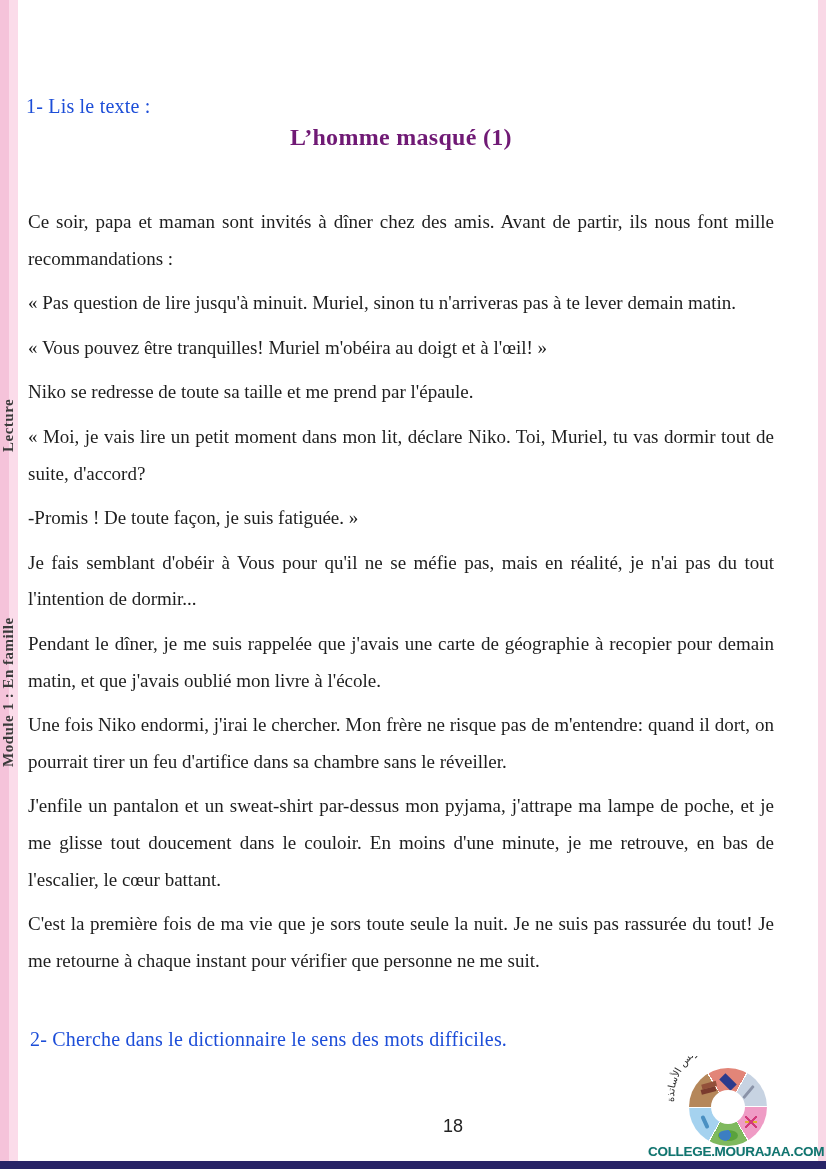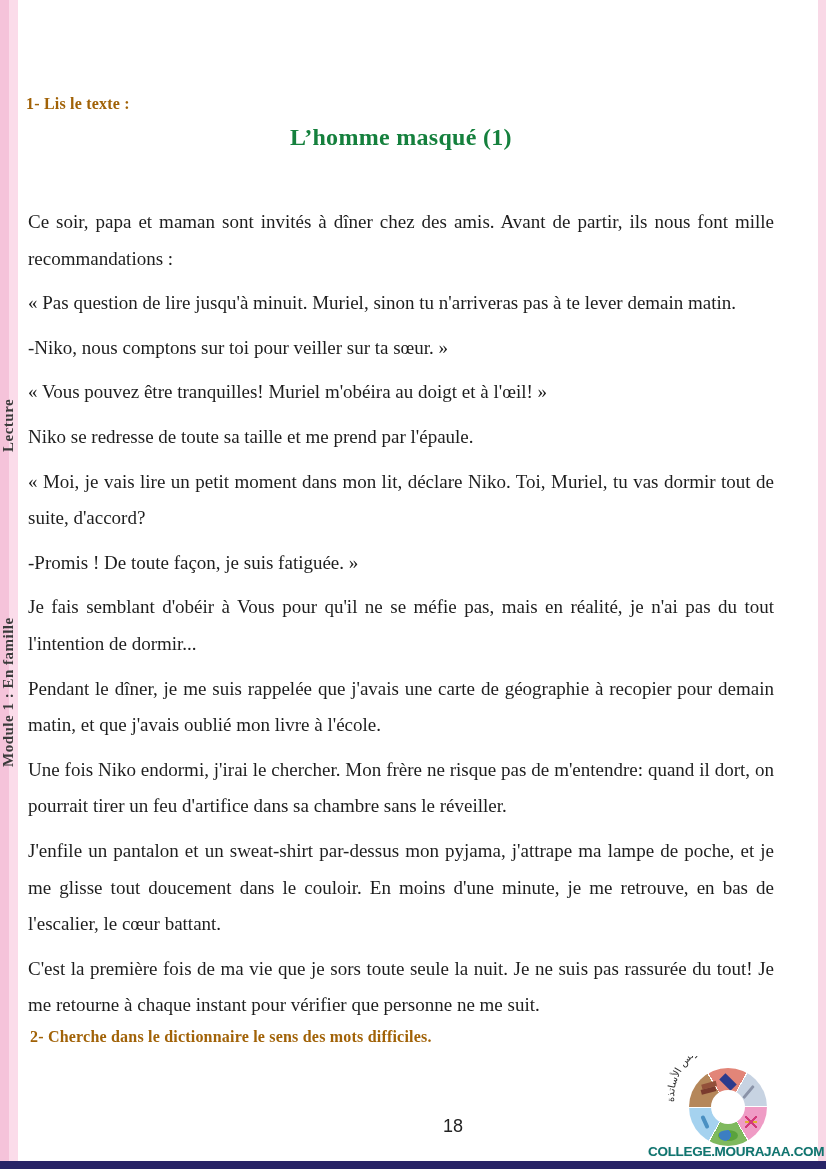--- a/index.html
+++ b/index.html
@@ -43,35 +43,35 @@
     color: #3a3a3a;
     letter-spacing: 0.5px;
     white-space: nowrap;
   }
   .vlabel-lecture { top: 372px; height: 106px; }
   .vlabel-module  { top: 558px; height: 268px; }
 
   
   .h-exercise {
     position: absolute;
-    font-weight: bold;
-    font-size: 16px;
-    color: #a16207;
+    font-weight: normal;
+    font-size: 20px;
+    color: #1d4ed8;
     letter-spacing: 0.2px;
   }
   .h-exercise-1 { left: 26px; top: 95px; }
   .h-exercise-2 { left: 30px; top: 1028px; }
 
   .doc-title {
     position: absolute;
     left: 20px; top: 124px; width: 762px;
     text-align: center;
     font-weight: bold;
     font-size: 24px;
-    color: #15803d;
+    color: #701a75;
     letter-spacing: 0.3px;
   }
 
   
   .body-text {
     position: absolute;
     left: 20px; top: 196px; width: 762px;
     font-size: 19px;
     line-height: 36.6px;
     color: #1e1e1e;
@@ -168,21 +168,20 @@
 
   <div class="vlabel vlabel-lecture">Lecture</div>
   <div class="vlabel vlabel-module">Module 1 : En famille</div>
 
   <div class="h-exercise h-exercise-1">1- Lis le texte :</div>
   <div class="doc-title">L’homme masqué (1)</div>
 
   <div class="body-text">
     <p class="para">Ce soir, papa et maman sont invités à dîner chez des amis. Avant de partir, ils nous font mille recommandations :</p>
     <p class="para">«&nbsp;Pas question de lire jusqu'à minuit. Muriel, sinon tu n'arriveras pas à te lever demain matin.</p>
-    <p class="para">-Niko, nous comptons sur toi pour veiller sur ta sœur. »</p>
     <p class="para">« Vous pouvez être tranquilles! Muriel m'obéira au doigt et à l'œil! »</p>
     <p class="para">Niko se redresse de toute sa taille et me prend par l'épaule.</p>
     <p class="para">«&nbsp;Moi, je vais lire un petit moment dans mon lit, déclare Niko. Toi, Muriel, tu vas dormir tout de suite, d'accord?</p>
     <p class="para">-Promis ! De toute façon, je suis fatiguée. »</p>
     <p class="para">Je fais semblant d'obéir à Vous pour qu'il ne se méfie pas, mais en réalité, je n'ai pas du tout l'intention de dormir...</p>
     <p class="para">Pendant le dîner, je me suis rappelée que j'avais une carte de géographie à recopier pour demain matin, et que j'avais oublié mon livre à l'école.</p>
     <p class="para">Une fois Niko endormi, j'irai le chercher. Mon frère ne risque pas de m'entendre: quand il dort, on pourrait tirer un feu d'artifice dans sa chambre sans le réveiller.</p>
     <p class="para">J'enfile un pantalon et un sweat-shirt par-dessus mon pyjama, j'attrape ma lampe de poche, et je me glisse tout doucement dans le couloir. En moins d'une minute, je me retrouve, en bas de l'escalier, le cœur battant.</p>
     <p class="para">C'est la première fois de ma vie que je sors toute seule la nuit. Je ne suis pas rassurée du tout! Je me retourne à chaque instant pour vérifier que personne ne me suit.</p>
   </div>

